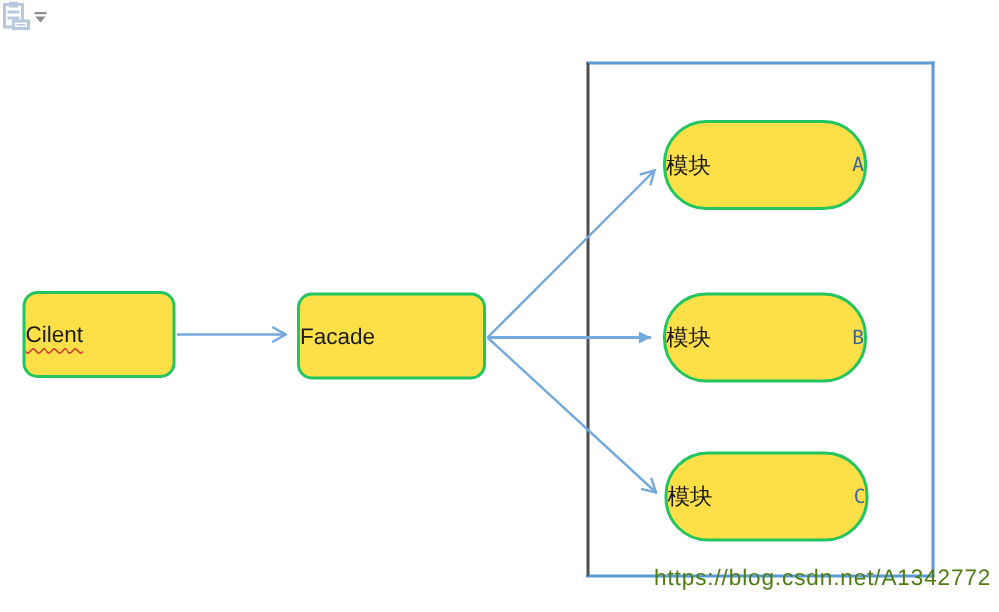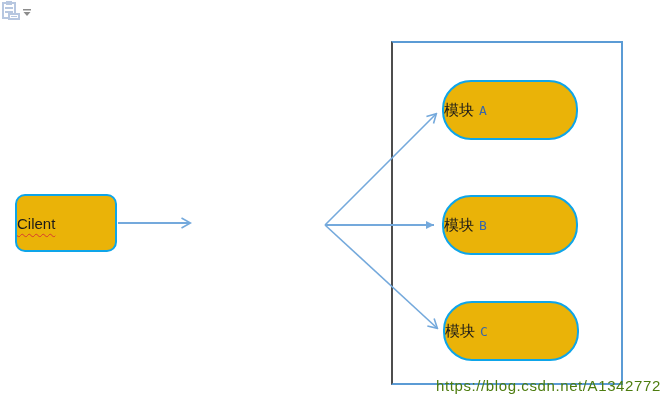--- a/index.html
+++ b/index.html
@@ -13,23 +13,23 @@
   .canvas{position:absolute;inset:0;width:666px;height:408px;}
 
   
   .paste-btn{position:absolute;left:1px;top:1px;width:34px;height:20px;}
   .paste-icon{position:absolute;left:1px;top:0;}
   .paste-caret{position:absolute;left:21px;top:3px;width:10px;height:10px;}
 
   
   .node{
     position:absolute;
-    background:#eab308;
-    border:2px solid #0ea5e9;
-    display:flex;align-items:center;justify-content:flex-start;
+    background:#fde047;
+    border:2px solid #22c55e;
+    display:flex;align-items:center;justify-content:space-between;
     font-size:15px;color:#1a1a1a;
     box-sizing:border-box;
   }
   .node.small{border-radius:10px;}
   .node.pill{border-radius:29px;}
   #client-node{left:15px;top:194px;width:102px;height:58px;}
   #facade-node{left:198px;top:195px;width:126px;height:58px;}
   #module-a{left:442px;top:80px;width:136px;height:60px;}
   #module-b{left:442px;top:195px;width:136px;height:60px;}
   #module-c{left:443px;top:301px;width:136px;height:60px;}
@@ -95,20 +95,23 @@
       </svg>
     </span>
   </div>
 
   <div id="container-rect"></div>
 
   <div id="client-node" class="node small">
     <span class="misspell">Cilent</span>
   </div>
 
+  <div id="facade-node" class="node small">
+    <span>Facade</span>
+  </div>
 
   <div id="module-a" class="node pill">
     <span>模块</span>
     <span class="mod-letter">A</span>
   </div>
   <div id="module-b" class="node pill">
     <span>模块</span>
     <span class="mod-letter">B</span>
   </div>
   <div id="module-c" class="node pill">

